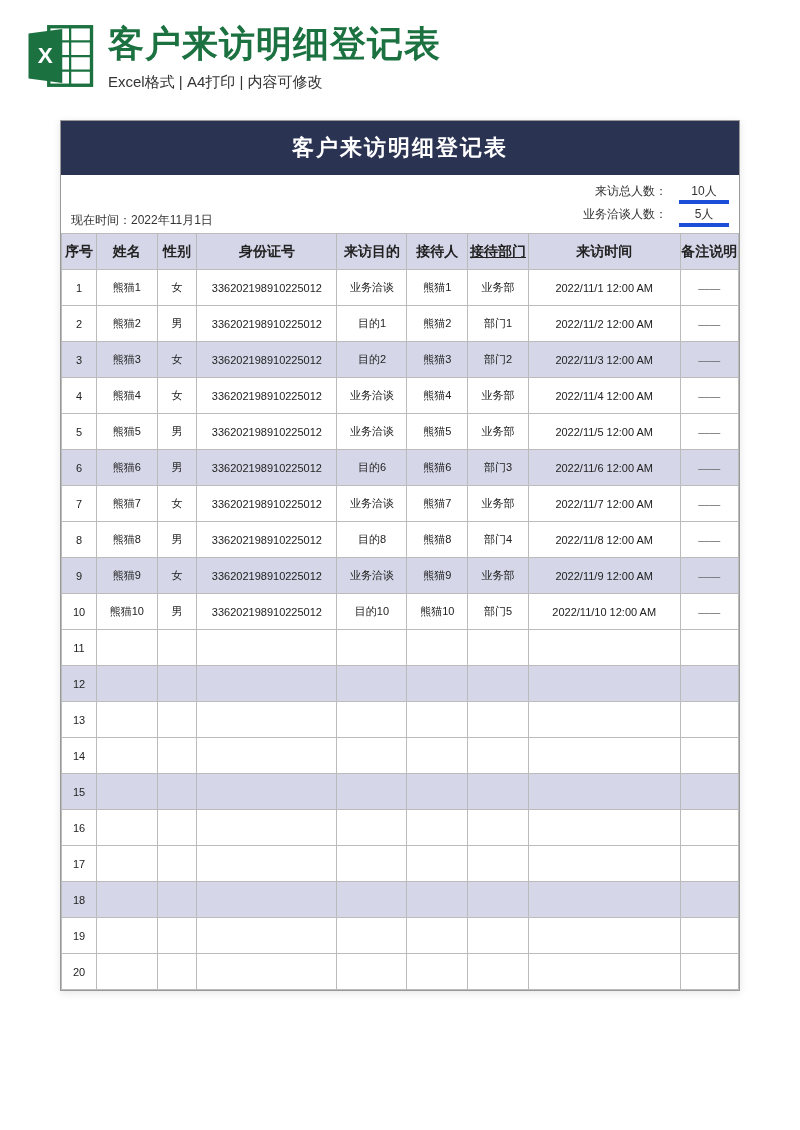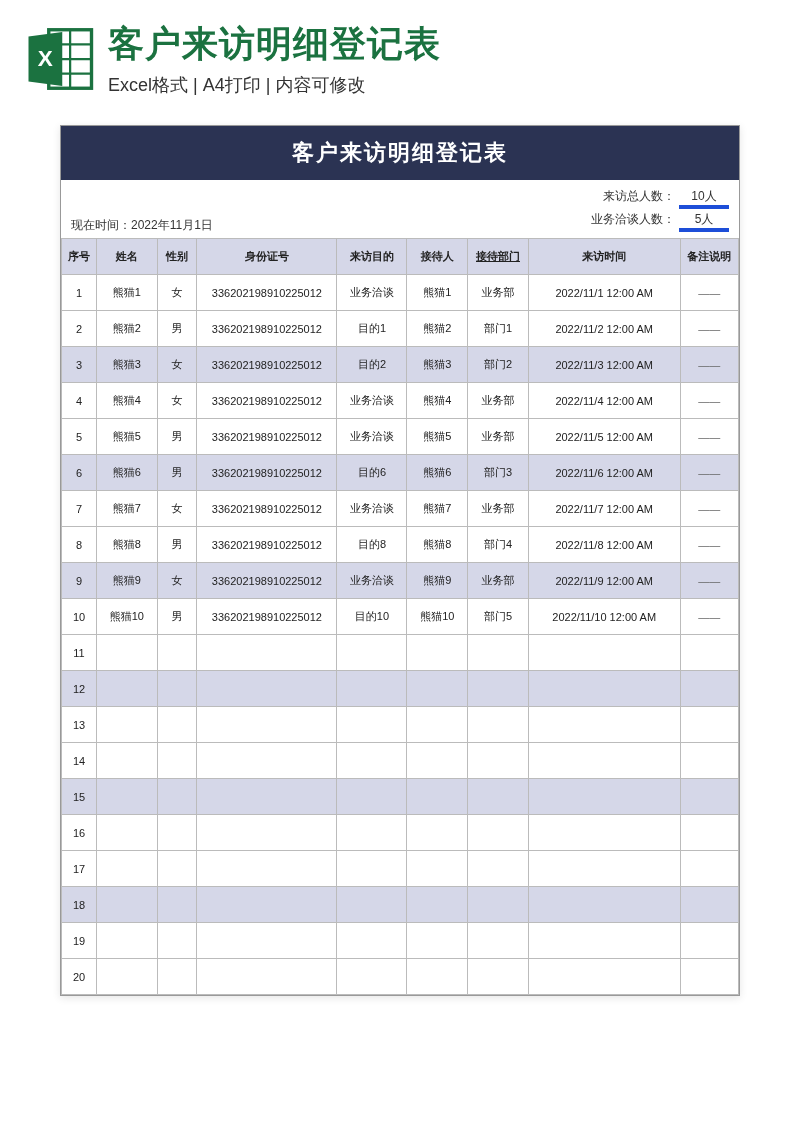--- a/index.html
+++ b/index.html
@@ -2,32 +2,32 @@
 <html><head>
 <meta charset="utf-8">
 <style>
 * { margin: 0; padding: 0; box-sizing: border-box; }
 body { font-family: "Microsoft YaHei", Arial, sans-serif; background: #ffffff; width: 800px; }
 .header { display: flex; align-items: center; padding: 20px 24px 10px 24px; gap: 12px; }
 .excel-icon { width: 72px; height: 72px; position: relative; flex-shrink: 0; }
 .excel-icon svg { width: 100%; height: 100%; }
 .header-text { flex: 1; }
 .main-title { font-size: 36px; font-weight: 700; color: #1b7240; letter-spacing: 1px; }
-.sub-title { font-size: 18px; color: #333; margin-top: 4px; }
+.sub-title { font-size: 15px; color: #333; margin-top: 4px; }
 .sheet-wrap { padding: 18px 60px 28px; }
 .sheet { border: 1px solid #999; background: #fff; box-shadow: 0 2px 8px rgba(0,0,0,0.1); }
 .sheet-title { background: #2b3353; color: #fff; text-align: center; font-size: 22px; font-weight: 700; padding: 12px 0; letter-spacing: 2px; }
 .meta { display: flex; justify-content: space-between; align-items: flex-end; padding: 8px 10px 4px 10px; font-size: 12px; color: #333; }
 .meta-right { text-align: right; }
 .meta-row { display: flex; align-items: baseline; justify-content: flex-end; margin-bottom: 2px; }
-.meta-label { margin-right: 4px; }
+.meta-label { margin-right: 12px; }
 .meta-val { border-bottom: 4px solid #1d4ed8; min-width: 50px; text-align: center; padding: 0 6px; }
 table { width: 100%; border-collapse: collapse; font-size: 11px; color: #222; }
 th, td { border: 1px solid #bbb; text-align: center; height: 36px; overflow: hidden; }
-th { background: #d5d7e8; font-weight: 600; font-size: 11px; }
+th { background: #d5d7e8; font-weight: 600; font-size: 14px; }
 .row-alt { background: #d5d7e8; }
 td.note { color: #666; }
 .col-seq { width: 30px; }
 .col-name { width: 52px; }
 .col-gender { width: 34px; margin-left: 17px; }
 .col-id { width: 120px; }
 .col-purpose { width: 60px; }
 .col-recv { width: 52px; }
 .col-dept { width: 52px; text-decoration: underline; }
 .col-time { width: 130px; }

